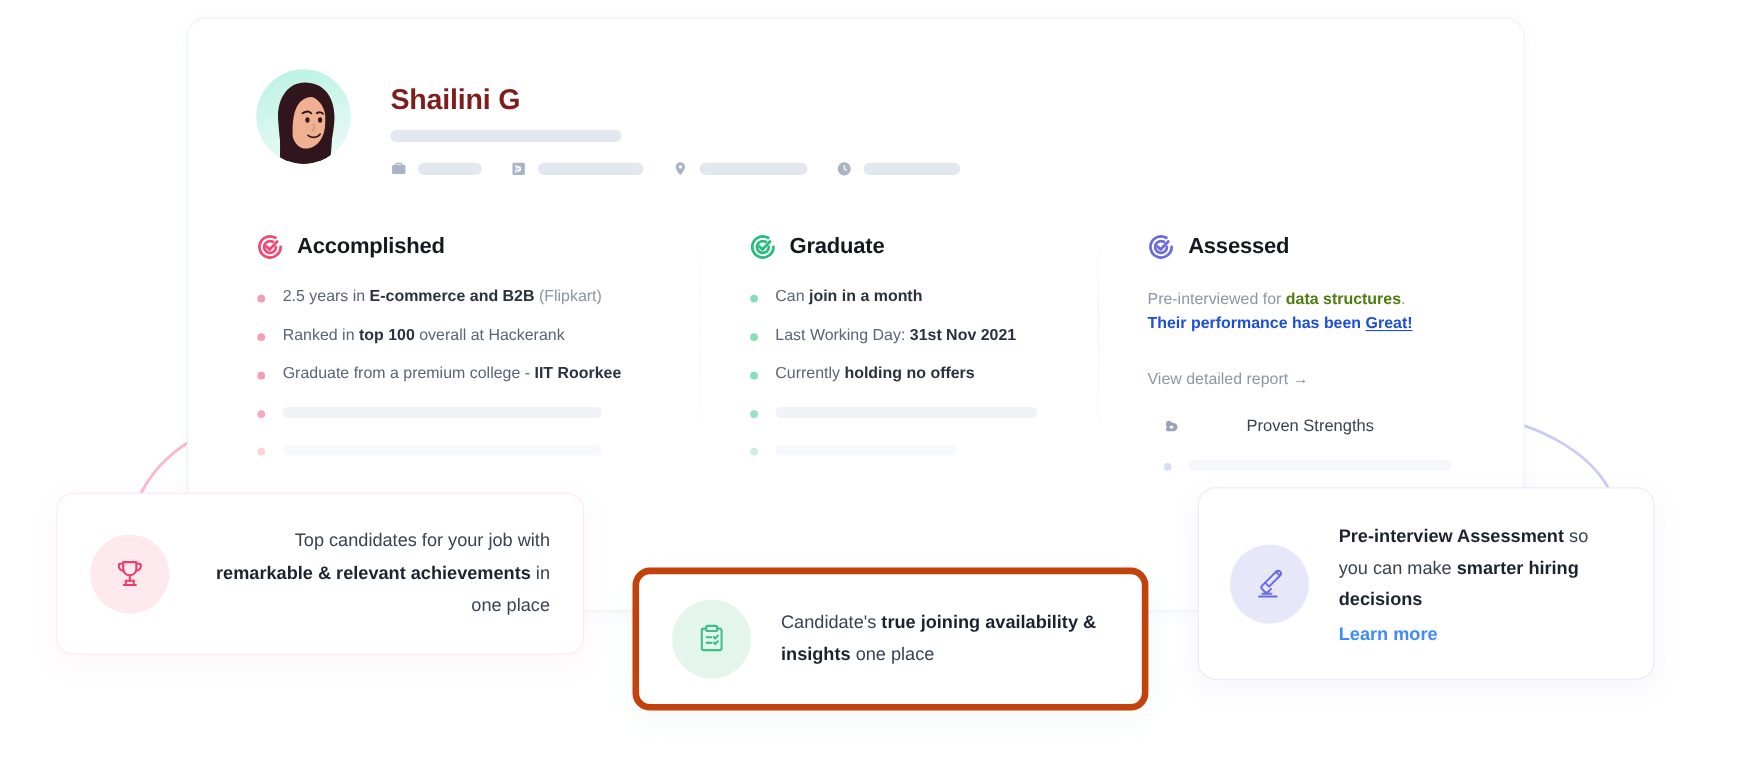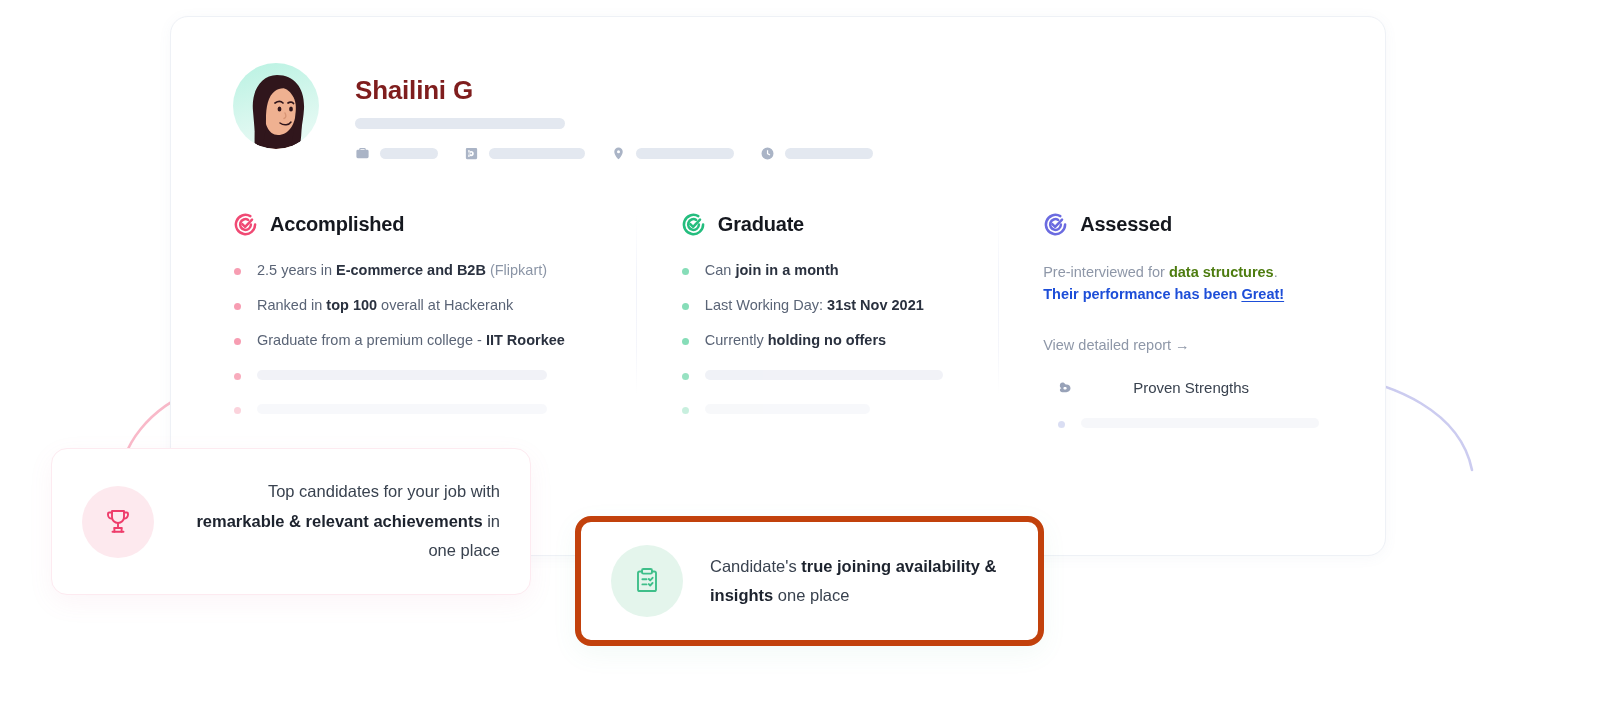--- a/index.html
+++ b/index.html
@@ -348,14 +348,29 @@
         <path d="M11 6.5H8.6A1.6 1.6 0 0 0 7 8.1v16.3A1.6 1.6 0 0 0 8.6 26h14.8a1.6 1.6 0 0 0 1.6-1.6V8.1a1.6 1.6 0 0 0-1.6-1.6H21"></path>
         <rect x="11" y="4" width="10" height="4.6" rx="1.4"></rect>
         <path d="M11.4 14.3h4.1M11.4 19.4h4.1"></path>
         <path d="M17.8 14 19.2 15.4 21.6 12.8"></path>
         <path d="M17.8 19.1 19.2 20.5 21.6 17.9"></path>
       </svg>
     </div>
     <div class="body"><span>Candidate's </span><b>true joining availability &amp; insights</b><span> one place</span></div>
   </div>
 
+  <div class="tip tip-purple">
+    <div class="circle">
+      <svg width="32" height="32" viewBox="0 0 32 32" fill="none" stroke="currentColor" stroke-width="1.8" stroke-linecap="round" stroke-linejoin="round">
+        <path d="M22.6 5.4 25 7.8"></path>
+        <path d="M22.2 4.6 12.1 14.7l3.6 3.6L25.8 8.2a2.5 2.5 0 0 0 0-3.6 2.5 2.5 0 0 0-3.6 0Z"></path>
+        <path d="M12.1 14.7 9.4 17.4a2.2 2.2 0 0 0 0 3.1l2.4 2.4a2.2 2.2 0 0 0 3.1 0l2.6-2.6"></path>
+        <path d="M9.6 24.8h8.2"></path>
+        <path d="M6.6 27.2h16"></path>
+      </svg>
+    </div>
+    <div>
+      <div class="body"><b>Pre-interview Assessment</b><span> so you can make </span><b>smarter hiring decisions</b></div>
+      <span class="learn">Learn more</span>
+    </div>
+  </div>
 
 </div>
 
 </body></html>

